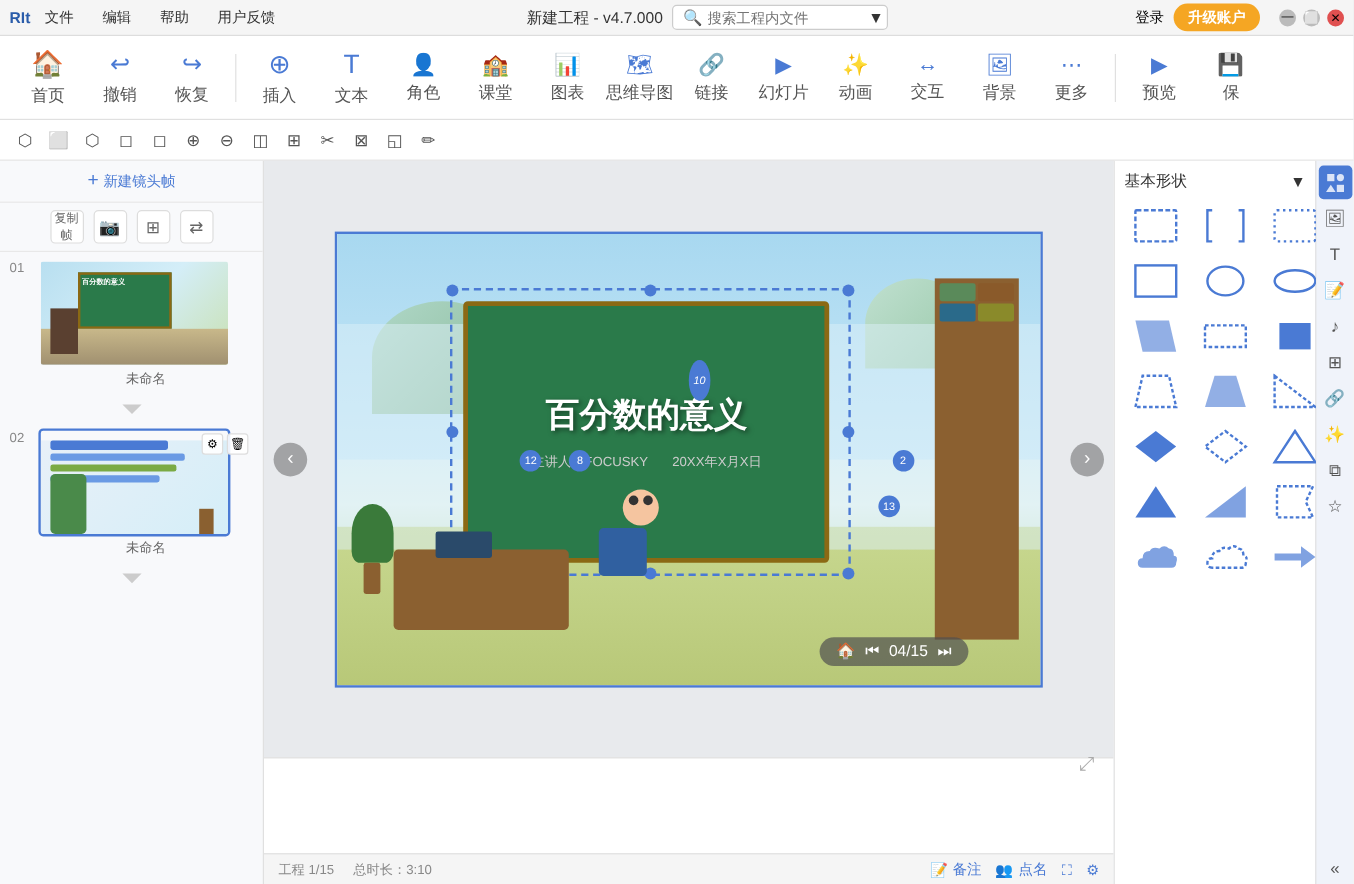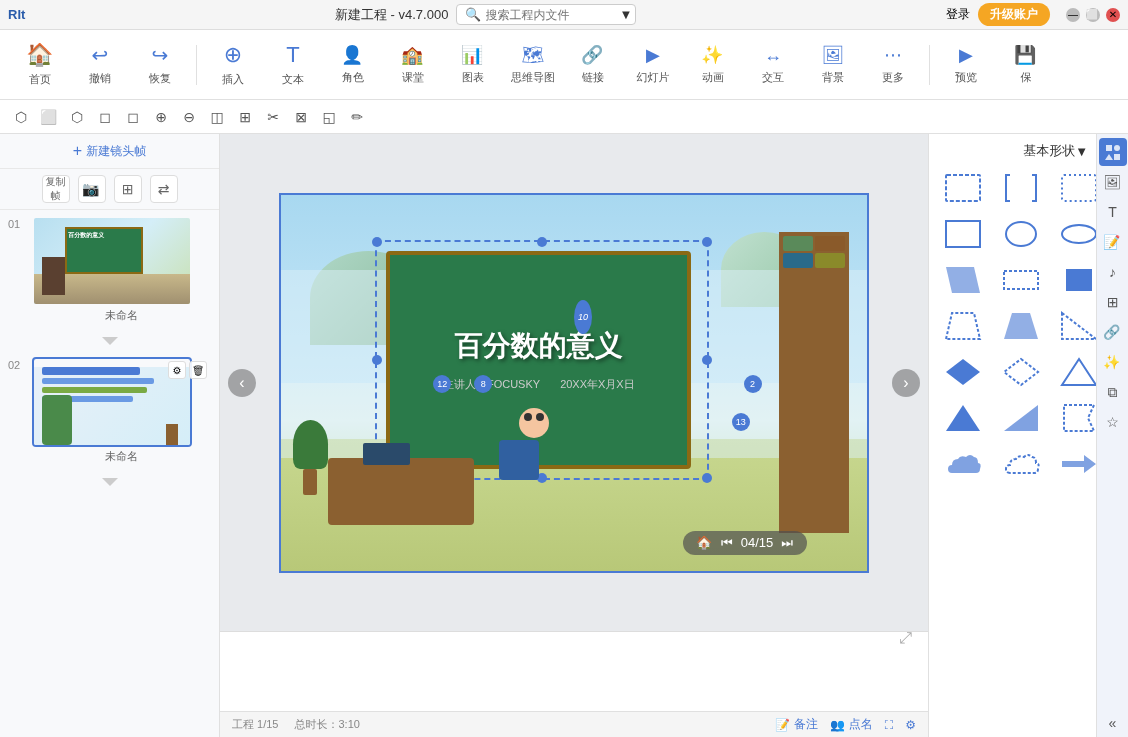--- a/index.html
+++ b/index.html
@@ -17,21 +17,21 @@
     .title-bar-right { display: flex; align-items: center; gap: 8px; }
     .btn-login { background: none; border: none; cursor: pointer; font-size: 12px; }
     .btn-upgrade { background: #f5a623; border: none; border-radius: 12px; padding: 3px 12px; color: white; font-size: 12px; cursor: pointer; font-weight: bold; }
     .win-controls { display: flex; gap: 6px; margin-left: 8px; }
     .win-btn { width: 14px; height: 14px; border-radius: 50%; cursor: pointer; border: none; font-size: 10px; display: flex; align-items: center; justify-content: center; background: #bbb; }
 
     
     .toolbar { height: 70px; background: #fff; border-bottom: 1px solid #e0e0e0; display: flex; align-items: center; padding: 0 12px; gap: 4px; }
     .tool-item { display: flex; flex-direction: column; align-items: center; justify-content: center; width: 56px; height: 60px; cursor: pointer; border-radius: 6px; gap: 4px; }
     .tool-icon { font-size: 22px; color: #4a7ad4; }
-    .tool-label { font-size: 11px; color: #555; }
+    .tool-label { font-size: 14px; color: #555; }
     .tool-active .tool-icon { color: #2a5caa; }
     .toolbar-sep { width: 1px; height: 40px; background: #e0e0e0; margin: 0 4px; }
 
     
     .secondary-toolbar { height: 34px; background: #fff; border-bottom: 1px solid #e0e0e0; display: flex; align-items: center; padding: 0 8px; gap: 2px; }
     .sec-btn { width: 26px; height: 26px; display: flex; align-items: center; justify-content: center; cursor: pointer; border-radius: 4px; color: #555; font-size: 14px; border: none; background: none; }
 
     
     .main-layout { display: flex; height: calc(737px - 30px - 70px - 34px); }
 
@@ -57,21 +57,21 @@
     .notes-area { height: 80px; background: #fff; border-top: 1px solid #ddd; padding: 8px 12px; }
     .notes-placeholder { color: #aaa; font-size: 12px; line-height: 1.6; }
     .status-bar { height: 26px; background: #f5f5f5; border-top: 1px solid #e0e0e0; display: flex; align-items: center; padding: 0 12px; gap: 16px; font-size: 11px; color: #888; }
 
     
     .right-sidebar { width: 200px; background: #fff; border-left: 1px solid #e0e0e0; display: flex; }
     .right-icons { width: 32px; background: #f0f3fa; border-left: 1px solid #e0e0e0; display: flex; flex-direction: column; align-items: center; padding-top: 4px; gap: 2px; }
     .right-icon-btn { width: 28px; height: 28px; display: flex; align-items: center; justify-content: center; cursor: pointer; border-radius: 4px; color: #555; font-size: 14px; }
     .right-icon-btn.active { background: #4a7ad4; color: white; }
     .shapes-panel { flex: 1; overflow-y: auto; padding: 8px; }
-    .shapes-header { display: flex; align-items: center; justify-content: flex-end; margin-bottom: 8px; font-size: 13px; color: #333; }
+    .shapes-header { display: flex; align-items: center; justify-content: space-between; margin-bottom: 8px; font-size: 13px; color: #333; }
     .shapes-grid { display: grid; grid-template-columns: repeat(3, 1fr); gap: 6px; }
     .shape-item { width: 52px; height: 40px; display: flex; align-items: center; justify-content: center; cursor: pointer; border-radius: 4px; }
     .shape-item svg { width: 38px; height: 30px; }
 
     
     .classroom-bg { width: 100%; height: 100%; background: linear-gradient(180deg, #b8dff0 0%, #d4eef8 40%, #e8f4f0 60%, #c8e0b0 80%, #b8cc98 100%); position: relative; overflow: hidden; }
     .blackboard { position: absolute; left: 18%; top: 15%; width: 52%; height: 58%; background: #2a7a4a; border: 4px solid #8B6914; border-radius: 4px; display: flex; flex-direction: column; align-items: center; justify-content: center; }
     .blackboard-title { color: white; font-size: 28px; font-weight: bold; text-shadow: 2px 2px 4px rgba(0,0,0,0.5); }
     .blackboard-sub { color: #ccc; font-size: 11px; margin-top: 12px; display: flex; gap: 20px; }
     .selection-handles { position: absolute; left: 16%; top: 12%; width: 57%; height: 64%; border: 2px dashed #4a7ad4; pointer-events: none; }
@@ -98,20 +98,26 @@
 
     .bottom-bar-right { display: flex; gap: 12px; margin-left: auto; }
     .bottom-action { display: flex; align-items: center; gap: 4px; color: #4a7ad4; cursor: pointer; font-size: 12px; }
   </style>
 </head>
 <body>
 
 <div class="title-bar">
   <div class="title-bar-left">
     <span class="title-bar-logo">RIt</span>
+    <div class="menu-items">
+      <span class="menu-item">文件</span>
+      <span class="menu-item">编辑</span>
+      <span class="menu-item">帮助</span>
+      <span class="menu-item">用户反馈</span>
+    </div>
   </div>
   <div class="title-center">
     <span>新建工程 - v4.7.000</span>
     <div class="search-bar">
       <span>🔍</span>
       <input type="text" placeholder="搜索工程内文件" style="">
       <span>▼</span>
     </div>
   </div>
   <div class="title-bar-right">

